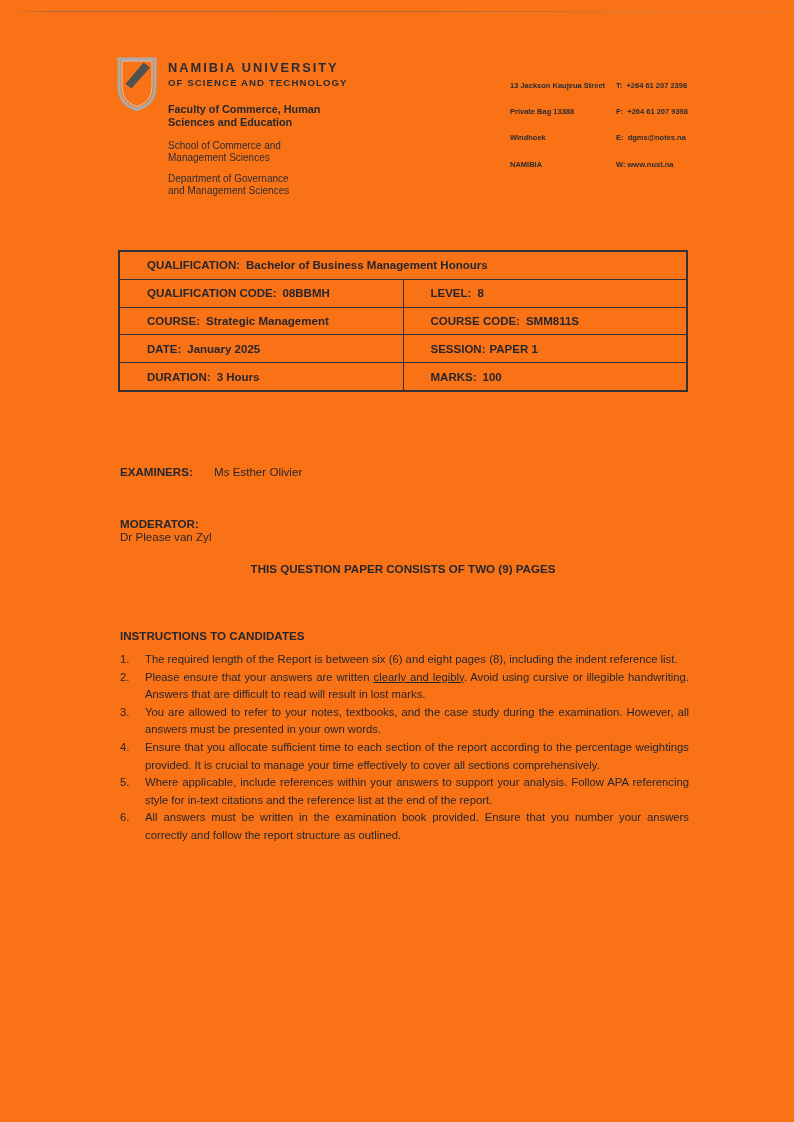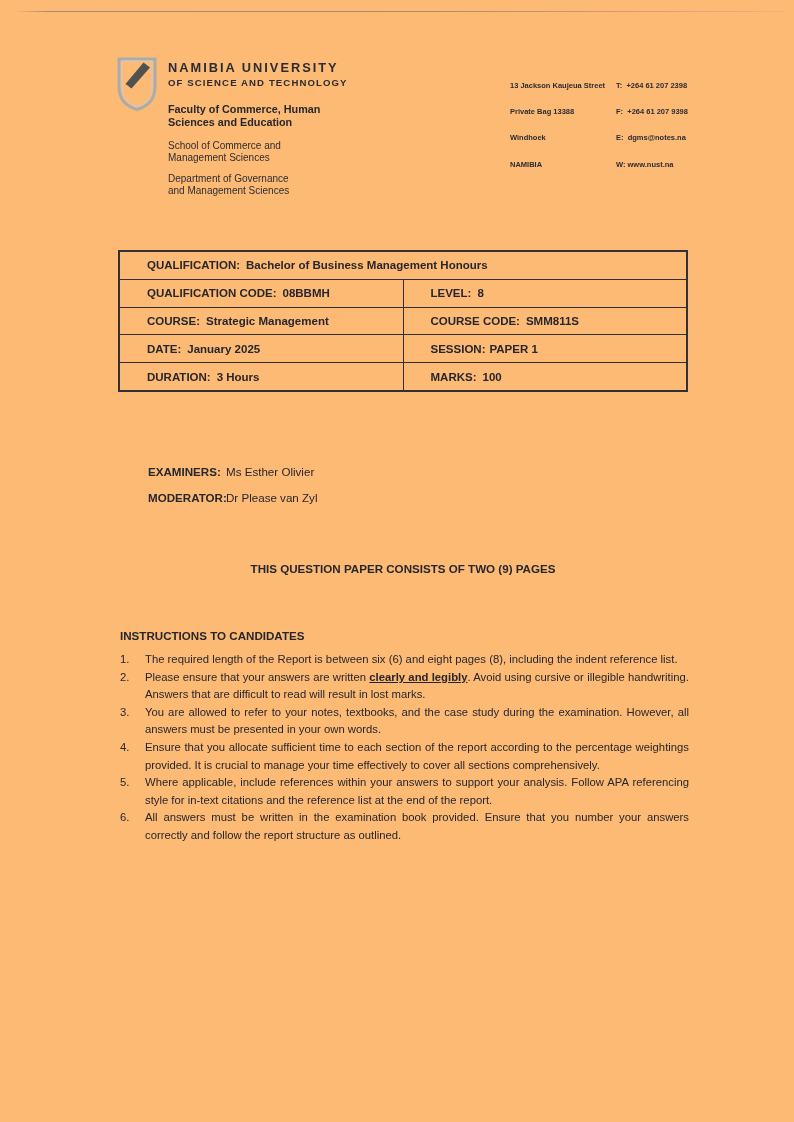--- a/index.html
+++ b/index.html
@@ -1,18 +1,18 @@
 <!DOCTYPE html>
 <html><head>
 <meta charset="utf-8">
 <style>
   html,body { margin:0; padding:0; background:#e8e8e8; }
   .page {
     position:relative; width:794px; height:1122px; margin:0 auto;
-    background:#fdba74; overflow:hidden;
+    background:#f97316; overflow:hidden;
     font-family:"Liberation Sans", sans-serif; color:#26262e;
   }
   .scan-line {
     position:absolute; left:12px; top:11px; width:772px; height:1px;
     background:linear-gradient(to right,
       rgba(110,110,112,0) 0%, rgba(95,95,100,.55) 5%, rgba(95,95,100,.5) 55%,
       rgba(150,110,110,.5) 72%, rgba(205,135,135,.5) 88%, rgba(210,140,140,.25) 100%);
   }
   
   .logo { position:absolute; left:112px; top:56px; width:50px; height:57px; }
@@ -30,31 +30,31 @@
   table.info td { border:1px solid #303036; height:26.8px; padding:0 4px 0 8px;
     font-size:11.5px; vertical-align:middle; white-space:nowrap; overflow:hidden; }
   td.c1 { width:327px; }
   .lbl { font-weight:bold;margin-left:19px; }
   .val { margin-left:6px;font-weight:bold; }
   .val-bold { margin-left:4px; font-weight:bold; }
   
   .exam-title { position:absolute; left:118px; top:404px; width:570px;
     text-align:center; font-weight:bold; font-size:15.5px; letter-spacing:.2px; }
   .person { position:absolute; left:120px; display:flex; font-size:11.6px; }
-  .person .plabel { font-weight:bold; width:78px; flex:none;margin-left:28px; }
+  .person .plabel { font-weight:bold; width:94px; flex:none; }
   .examiners { top:465px; }
-  .moderator { top:491px; }
+  .moderator { top:517px;flex-direction:column; }
   .consists { position:absolute; left:118px; top:556px; width:570px;
     text-align:center; font-weight:bold; font-size:11.6px; line-height:26px; }
   .instr-head { position:absolute; left:120px; top:629px; font-weight:bold; font-size:11.6px; }
   .instr-list { position:absolute; left:120px; top:651px; width:569px; }
   .instr-item { display:flex; font-size:11.3px; line-height:17.6px; }
   .instr-num  { width:25px; flex:none; }
   .instr-text { flex:1; text-align:justify; }
-  .em-ul { font-weight:bold; text-decoration:underline; }
+  .em-ul { font-weight:normal; text-decoration:underline; }
 </style>
 </head>
 <body>
 
 <div class="page">
 
   <div class="scan-line"></div>
 
   <div class="logo">
     <svg width="50" height="57" viewBox="0 0 50 57">

